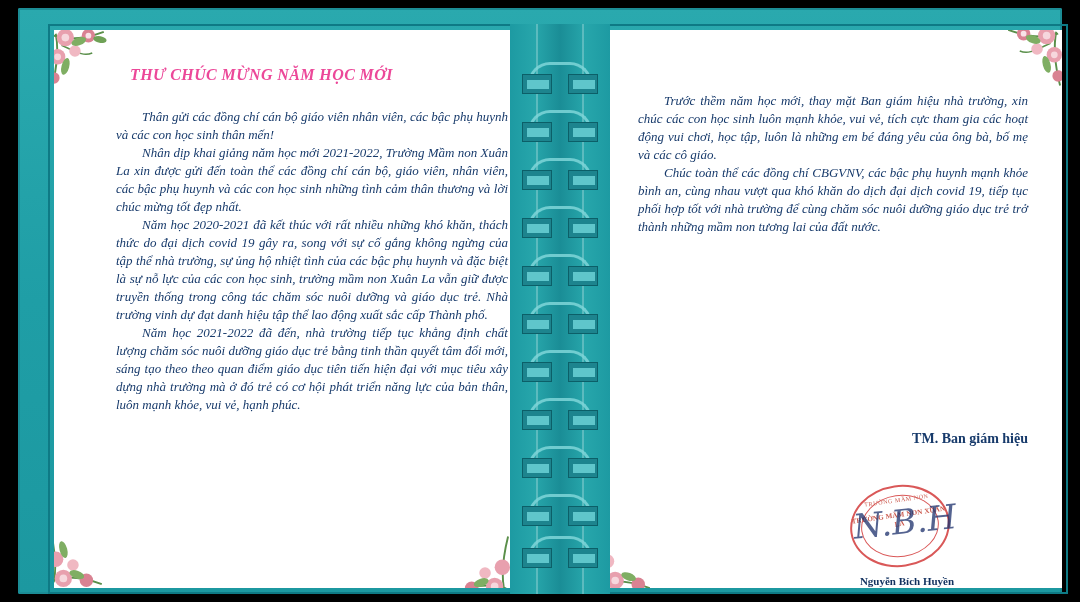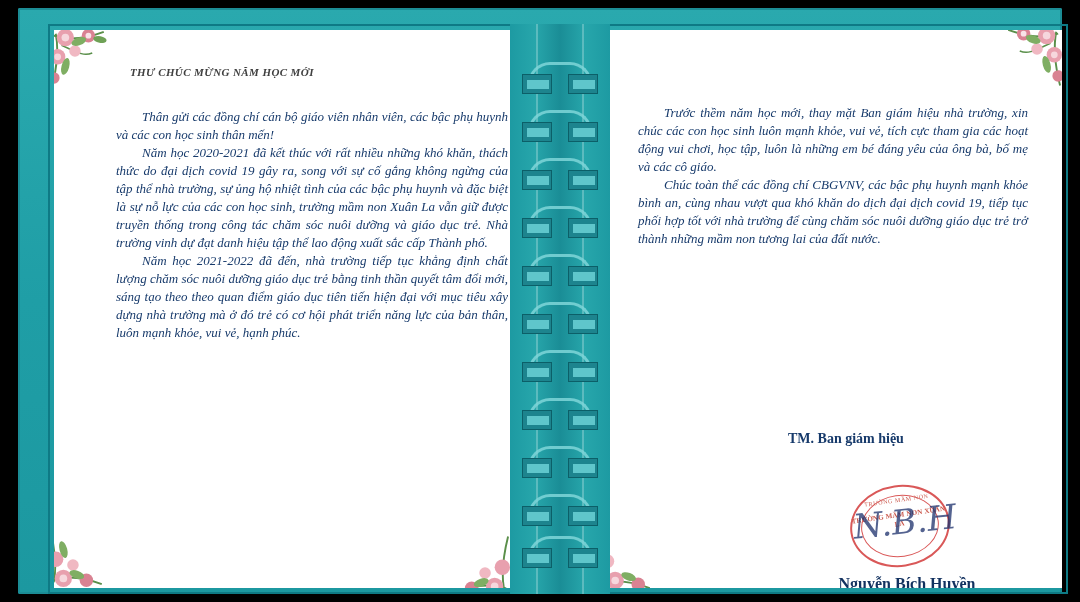--- a/index.html
+++ b/index.html
@@ -116,24 +116,24 @@
     width: 96px;
     height: 96px;
     pointer-events: none;
   }
 
   
   .title {
     position: absolute;
     left: 76px;
     top: 36px;
-    font-size: 11px;
+    font-size: 16px;
     font-weight: bold;
     font-style: italic;
-    color: #404040;
+    color: #ec4899;
     letter-spacing: .4px;
     white-space: nowrap;
   }
   .body-col {
     position: absolute;
     color: #173a6b;
     font-size: 13px;
     line-height: 18px;
     text-align: justify;
     font-style: italic;
@@ -142,51 +142,51 @@
     margin: 0;
     text-indent: 26px;
   }
   .left .body-col {
     left: 62px;
     top: 78px;
     width: 392px;
   }
   .right .body-col {
     left: 28px;
-    top: 74px;
+    top: 62px;
     width: 390px;
   }
   .regards {
     margin-top: 4px;
     text-indent: 26px;
     font-weight: bold;
     font-style: italic;
     color: #173a6b;
   }
   .sign-block {
     position: absolute;
     right: 34px;
     top: 398px;
     width: 240px;
-    text-align: left;
+    text-align: right;
     color: #173a6b;
     font-weight: bold;
     font-size: 14px;
     line-height: 22px;
     font-style: normal;
   }
   .sign-name {
     position: absolute;
     right: 30px;
     top: 545px;
     width: 250px;
     text-align: center;
     color: #12315f;
     font-weight: bold;
-    font-size: 16px;
+    font-size: 11px;
   }
 
   
   .stamp {
     position: absolute;
     right: 112px;
     top: 455px;
     width: 96px;
     height: 78px;
     border: 2px solid #d33b3b;
@@ -288,20 +288,21 @@
           <circle cx="8" cy="30" r="8" fill="#e8a0ae"></circle>
           <circle cx="26" cy="24" r="6" fill="#f0b8c2"></circle>
           <ellipse cx="30" cy="14" rx="8" ry="4" fill="#7fae63" transform="rotate(-20 30 14)"></ellipse>
         </g>
       </svg>
 
       <div class="title">THƯ CHÚC MỪNG NĂM HỌC MỚI</div>
 
       <div class="body-col">
         <p>Thân gửi các đồng chí cán bộ giáo viên nhân viên, các bậc phụ huynh và các con học sinh thân mến!</p>
+        <p>Nhân dịp khai giảng năm học mới 2021-2022, Trường Mầm non Xuân La xin được gửi đến toàn thể các đồng chí cán bộ, giáo viên, nhân viên, các bậc phụ huynh và các con học sinh những tình cảm thân thương và lời chúc mừng tốt đẹp nhất.</p>
         <p>Năm học 2020-2021 đã kết thúc với rất nhiều những khó khăn, thách thức do đại dịch covid 19 gây ra, song với sự cố gắng không ngừng của tập thể nhà trường, sự ủng hộ nhiệt tình của các bậc phụ huynh và đặc biệt là sự nỗ lực của các con học sinh, trường mầm non Xuân La vẫn giữ được truyền thống trong công tác chăm sóc nuôi dưỡng và giáo dục trẻ. Nhà trường vinh dự đạt danh hiệu tập thể lao động xuất sắc cấp Thành phố.</p>
         <p>Năm học 2021-2022 đã đến, nhà trường tiếp tục khẳng định chất lượng chăm sóc nuôi dưỡng giáo dục trẻ bằng tinh thần quyết tâm đổi mới, sáng tạo theo theo quan điểm giáo dục tiên tiến hiện đại với mục tiêu xây dựng nhà trường mà ở đó trẻ có cơ hội phát triển năng lực của bản thân, luôn mạnh khỏe, vui vẻ, hạnh phúc.</p>
       </div>
     </div>
 
     <div class="spine">
       <div class="seam s1"></div>
       <div class="seam s2"></div>
 
       <div class="ring" style="top:38px;">

